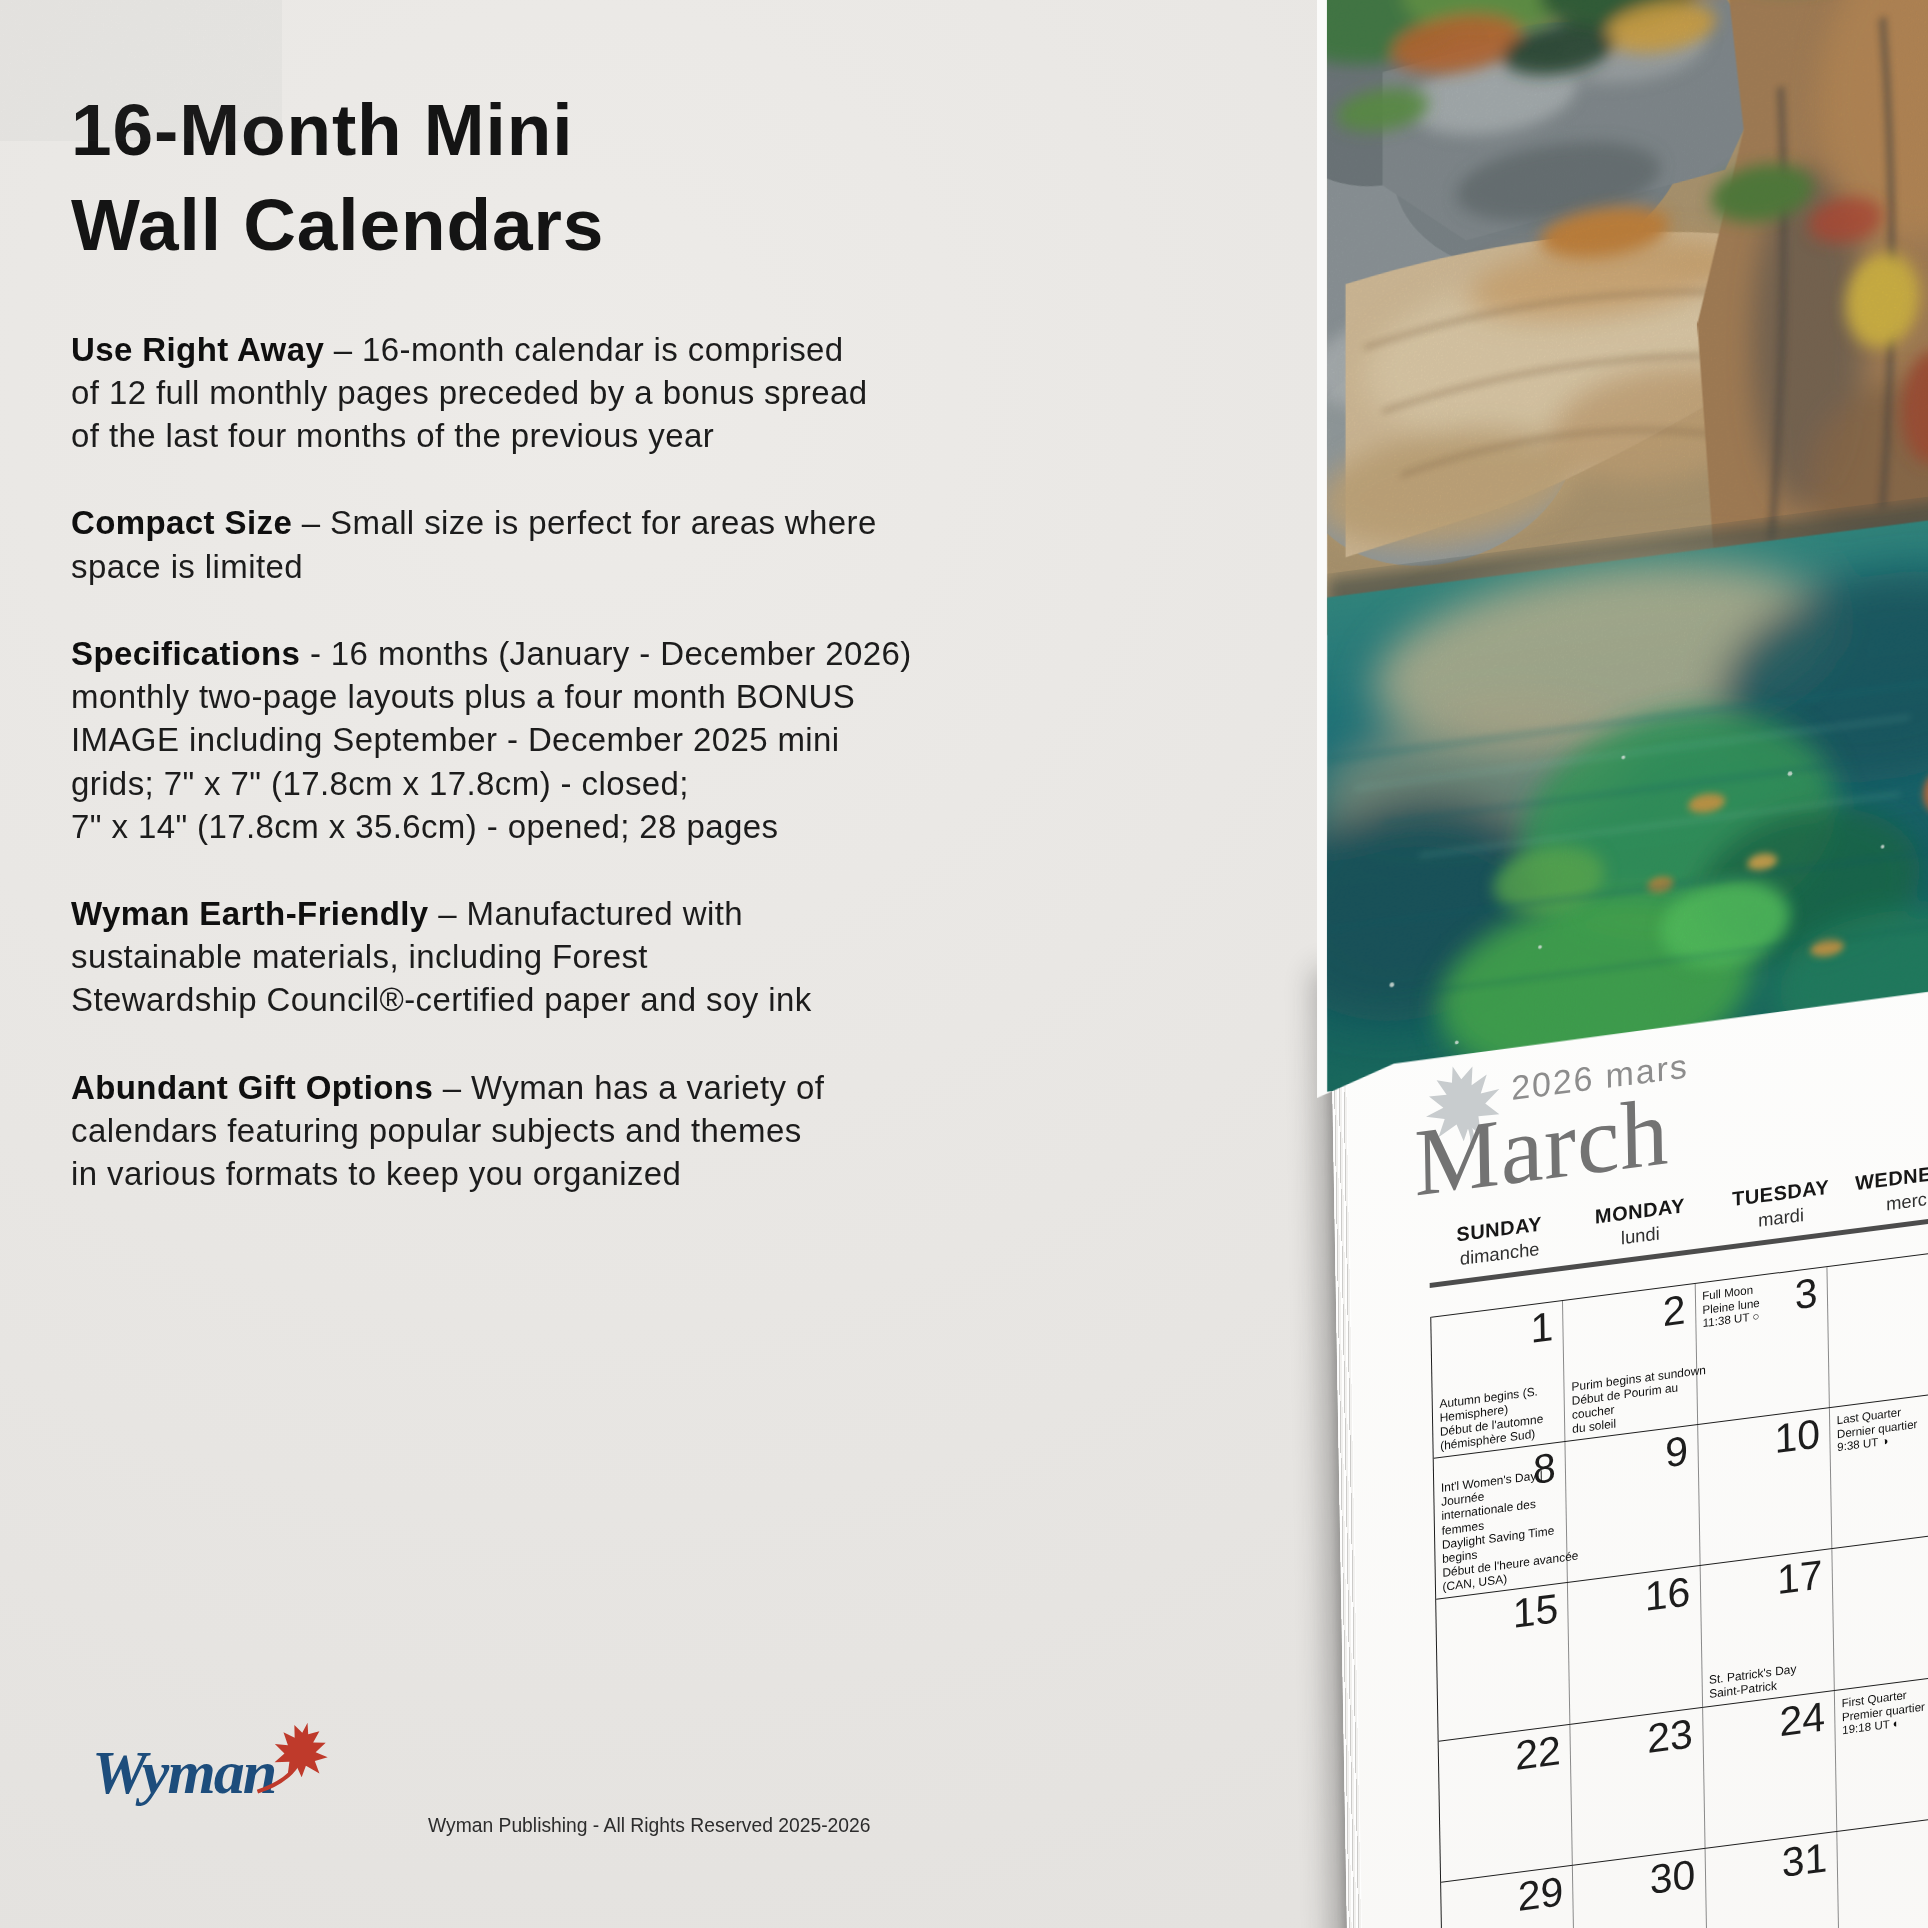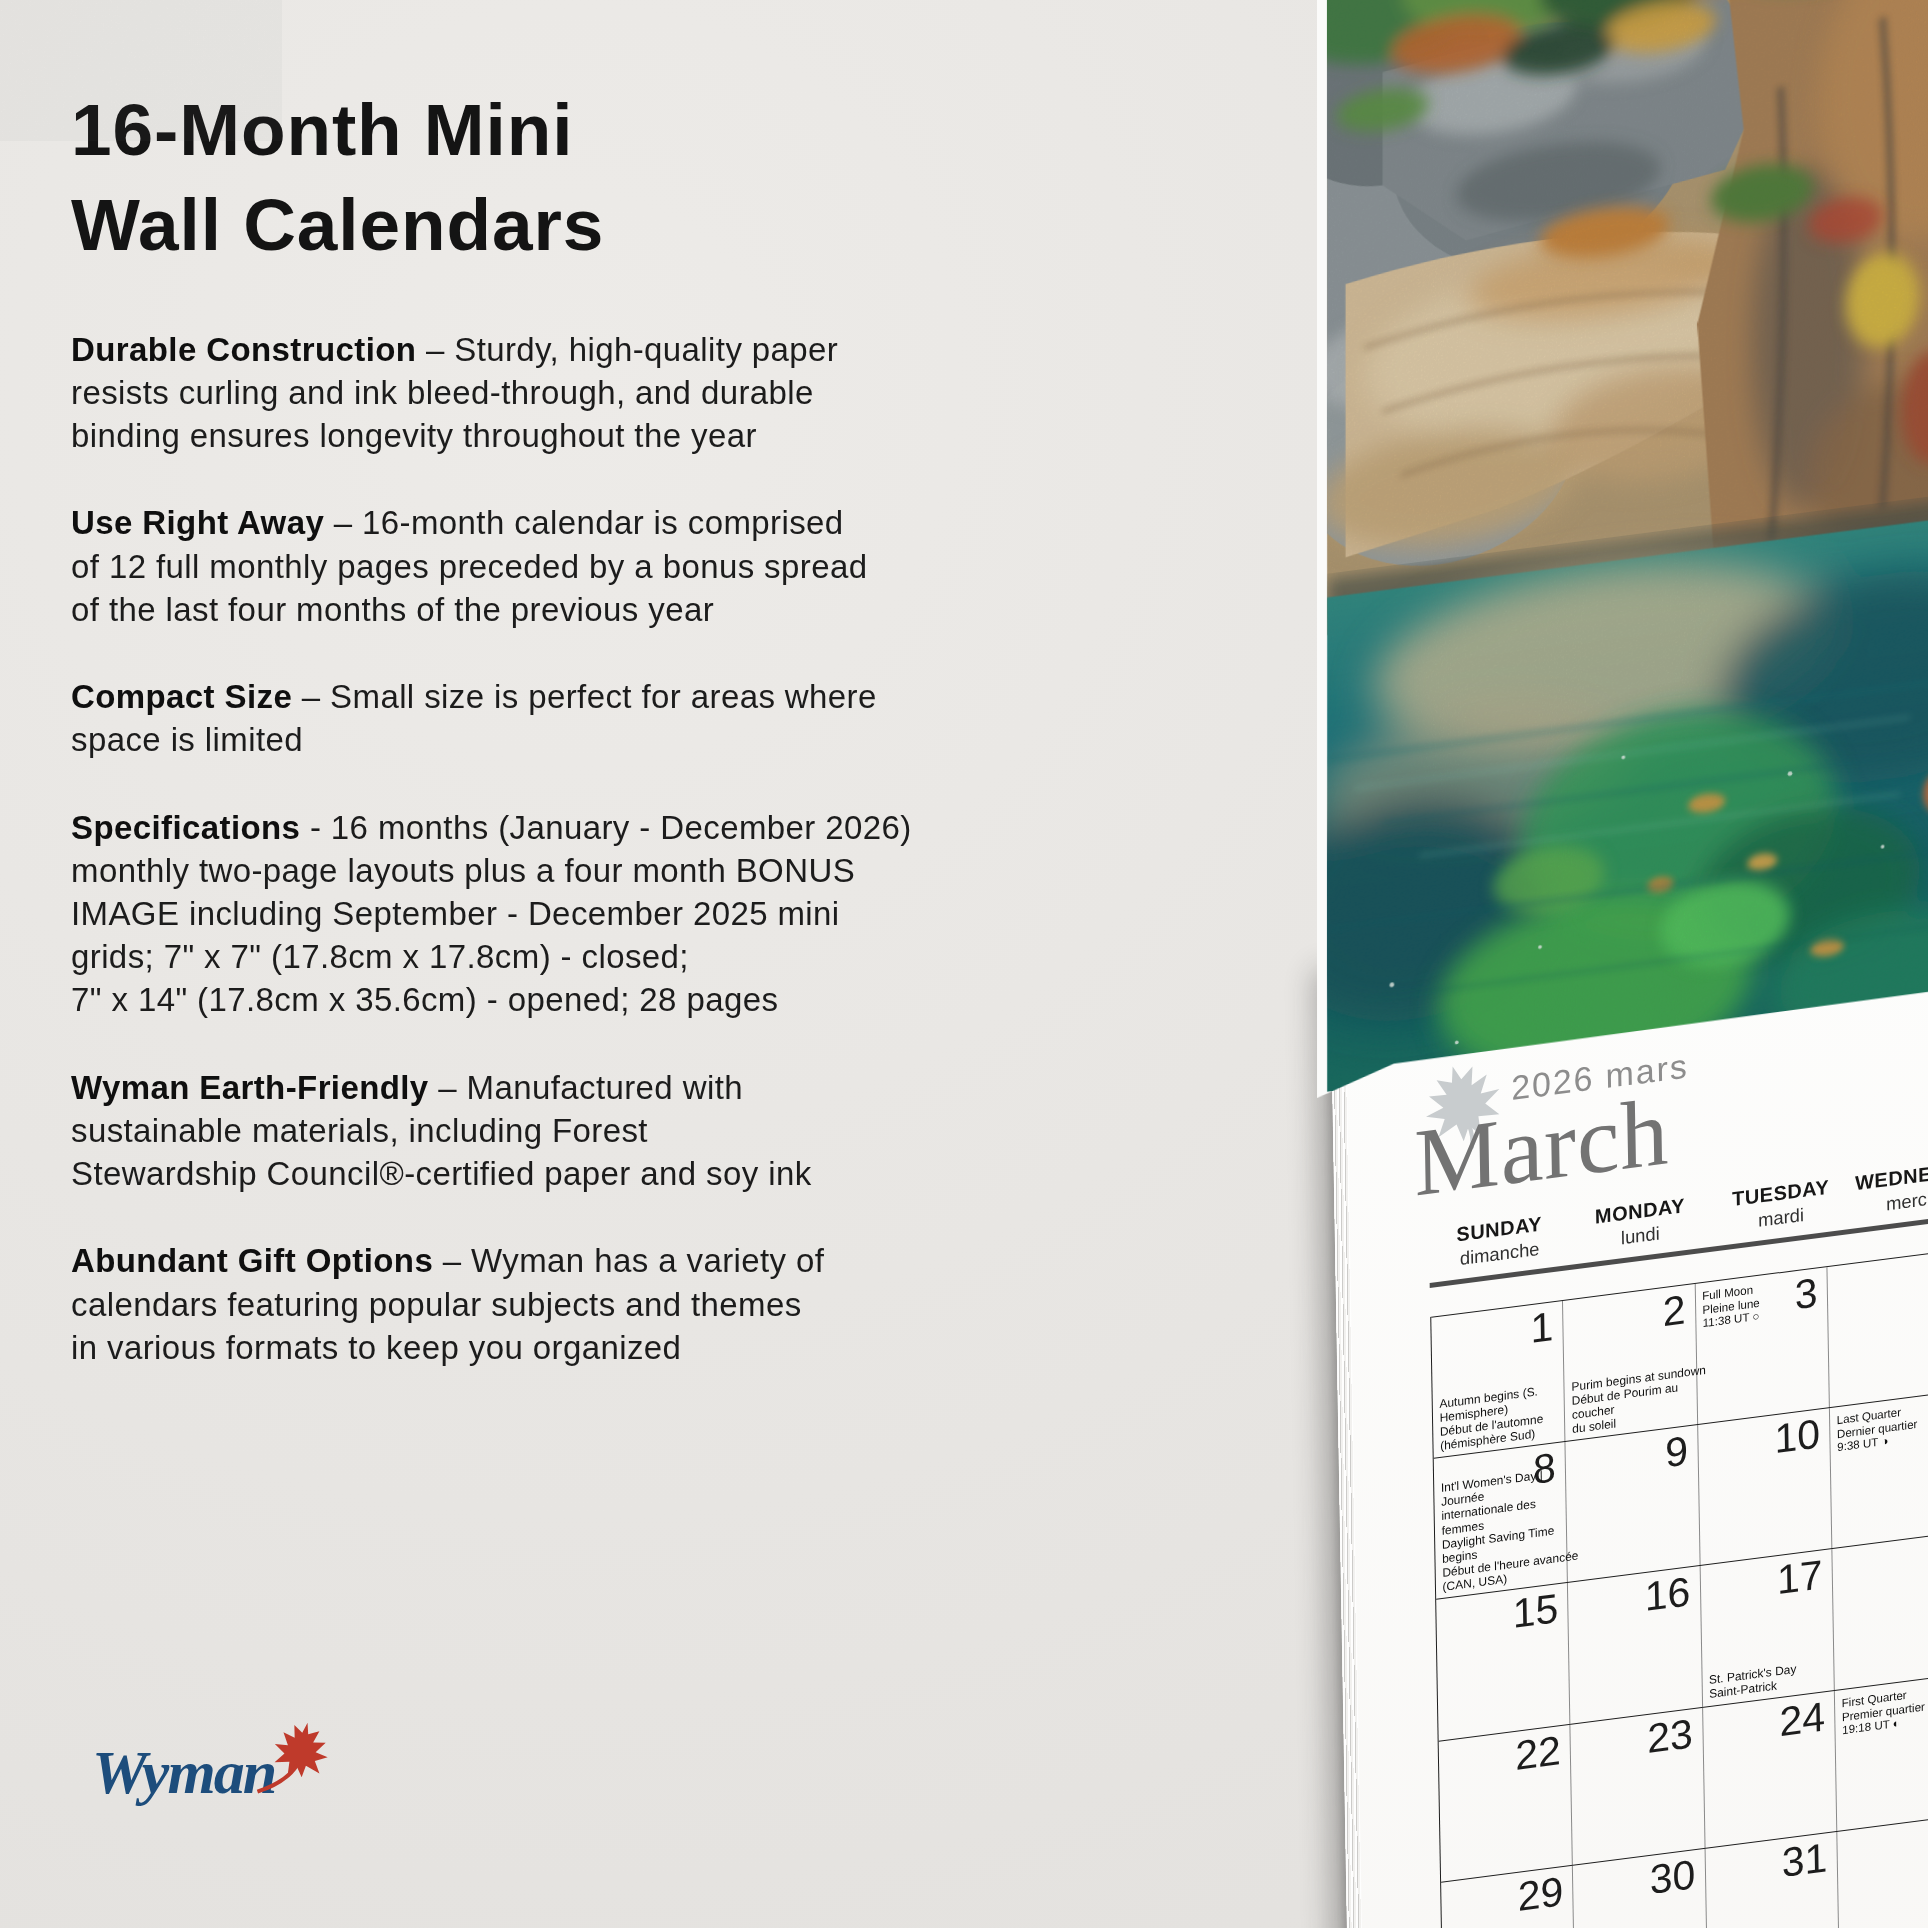--- a/index.html
+++ b/index.html
@@ -336,23 +336,20 @@
 
         <rect x="0" y="0" width="680" height="1185" filter="url(#grainF)" opacity="0.16"></rect>
       </svg>
     </div>
   </div>
 
   <div class="left-panel">
     <h1 class="title">16-Month Mini
 Wall Calendars</h1>
 
-    <p class="feature"><b>Durable Construction</b><span class="rest"> – Sturdy, high-quality paper
-resists curling and ink bleed-through, and durable
-binding ensures longevity throughout the year</span></p>
     <p class="feature"><b>Use Right Away</b><span class="rest"> – 16-month calendar is comprised
 of 12 full monthly pages preceded by a bonus spread
 of the last four months of the previous year</span></p>
     <p class="feature"><b>Compact Size</b><span class="rest"> – Small size is perfect for areas where
 space is limited</span></p>
     <p class="feature"><b>Specifications</b><span class="rest"> - 16 months (January - December 2026)
 monthly two-page layouts plus a four month BONUS
 IMAGE including September - December 2025 mini
 grids; 7" x 7" (17.8cm x 17.8cm) - closed;
 7" x 14" (17.8cm x 35.6cm) - opened; 28 pages</span></p>
@@ -368,20 +365,21 @@
     <div class="logo-wrap">
       <span class="logo-text">Wyman</span>
       <span class="logo-leaf">
         <svg width="68" height="83" viewBox="0 0 100 120">
           <path fill="#bf3a2b" d="M55 0 L60 16 L75 8 L70 26 L88 22 L77 39 L96 42 L79 52 L90 68 L68 62 L66 80 L55 66 L45 80 L43 62 L22 68 L33 52 L16 42 L35 39 L24 22 L42 26 L37 8 L51 16 Z"></path>
           <path stroke="#bf3a2b" stroke-width="6" fill="none" d="M55 64 C48 84 34 100 8 116"></path>
         </svg>
       </span>
     </div>
     <div class="copyright">
+      <div>Wyman Publishing - All Rights Reserved 2025-2026</div>
     </div>
   </div>
 
   <svg class="grain" viewBox="0 0 300 150" width="282" height="141">
     <filter id="pg">
       <feTurbulence type="fractalNoise" baseFrequency="0.8" numOctaves="2"></feTurbulence>
       <feColorMatrix type="matrix" values="0 0 0 0 0.2  0 0 0 0 0.2  0 0 0 0 0.2  0.8 0.8 0.8 0 0"></feColorMatrix>
     </filter>
     <rect width="2048" height="2048" filter="url(#pg)"></rect>
   </svg>

